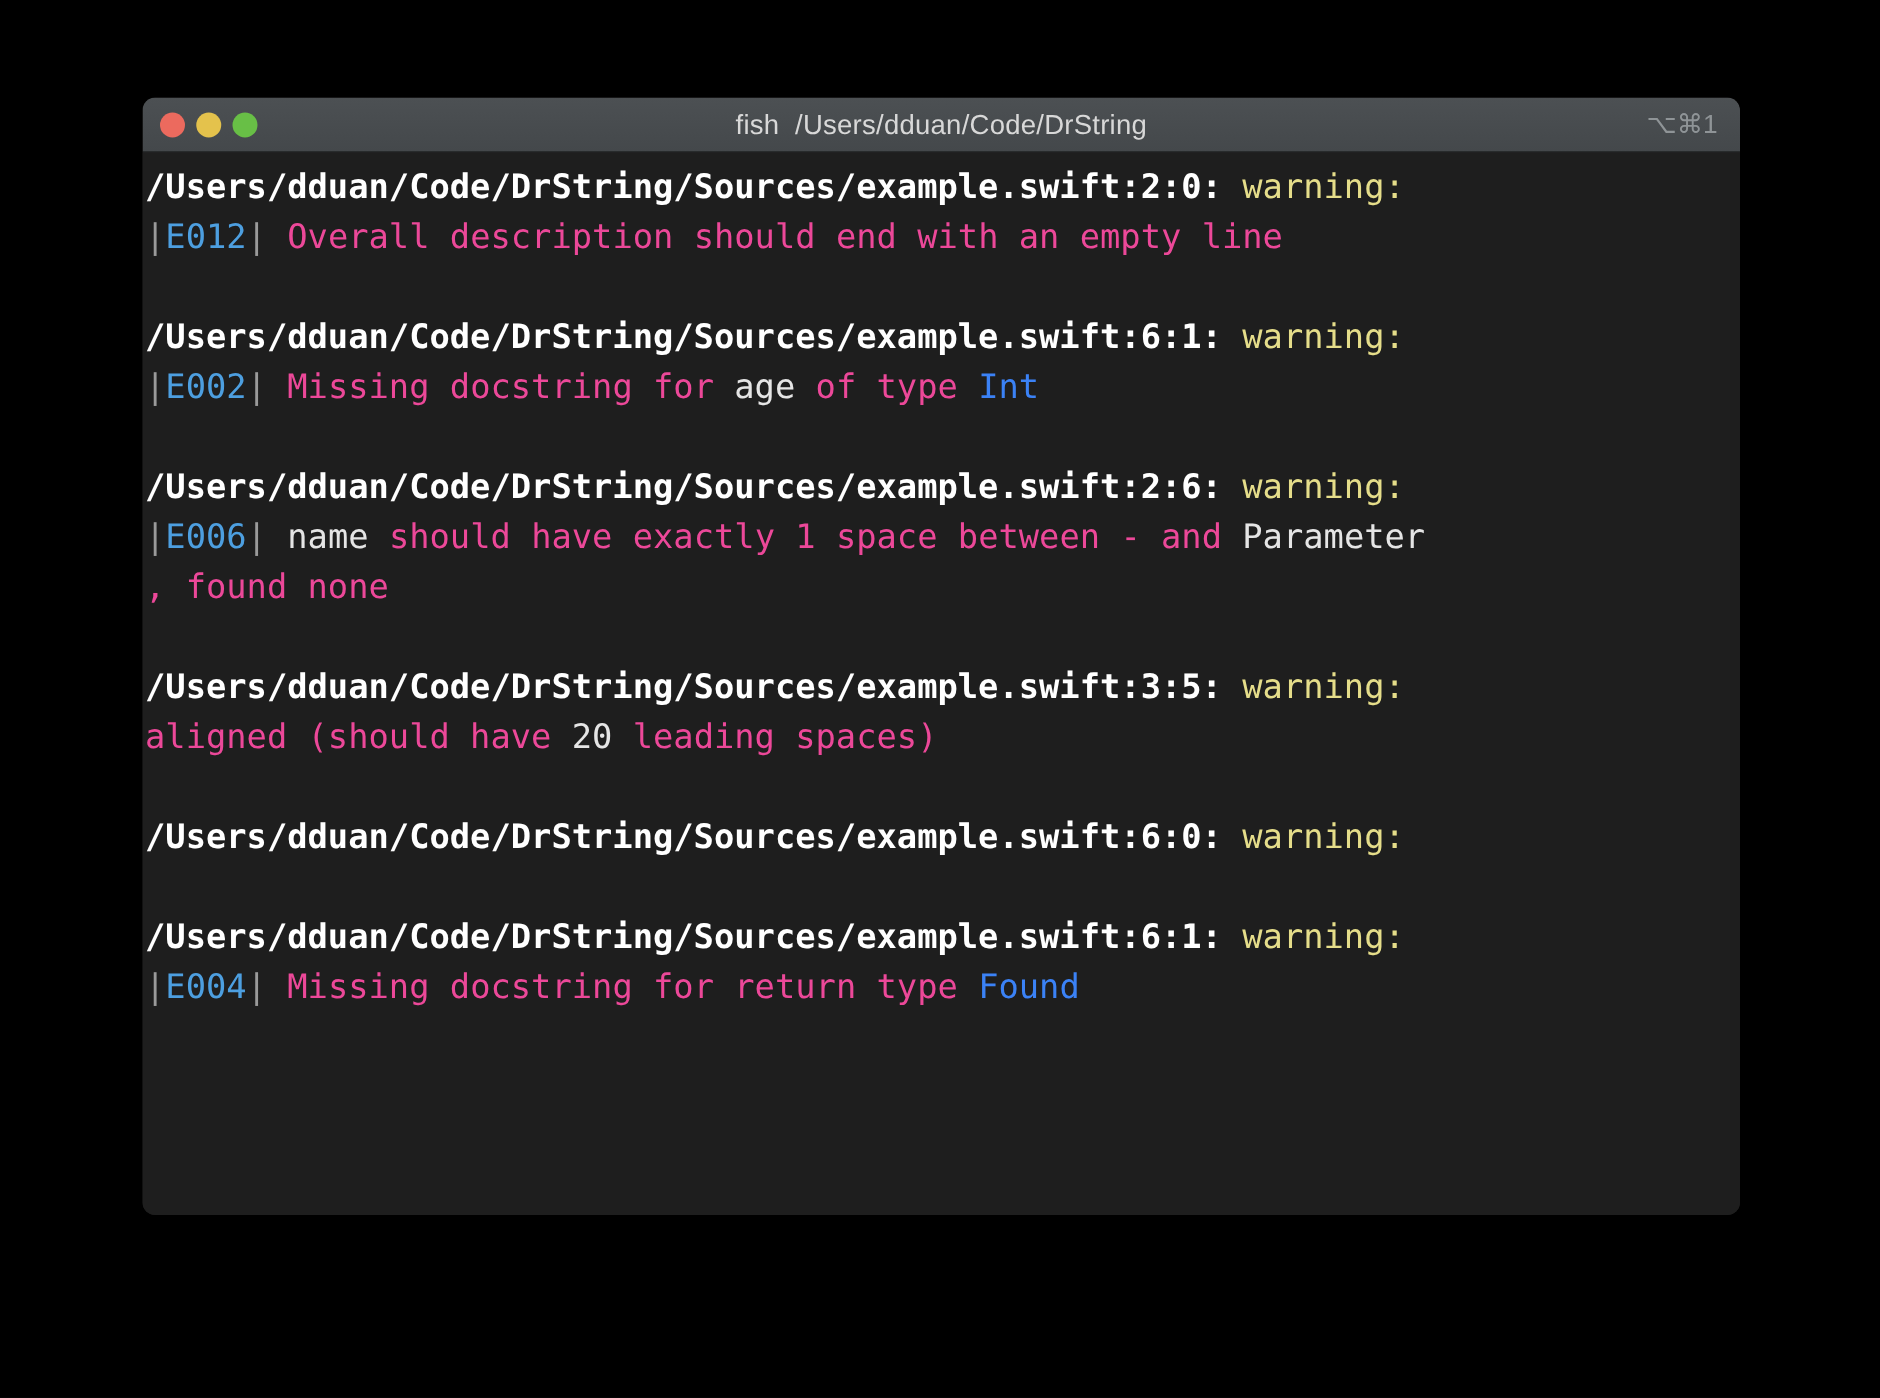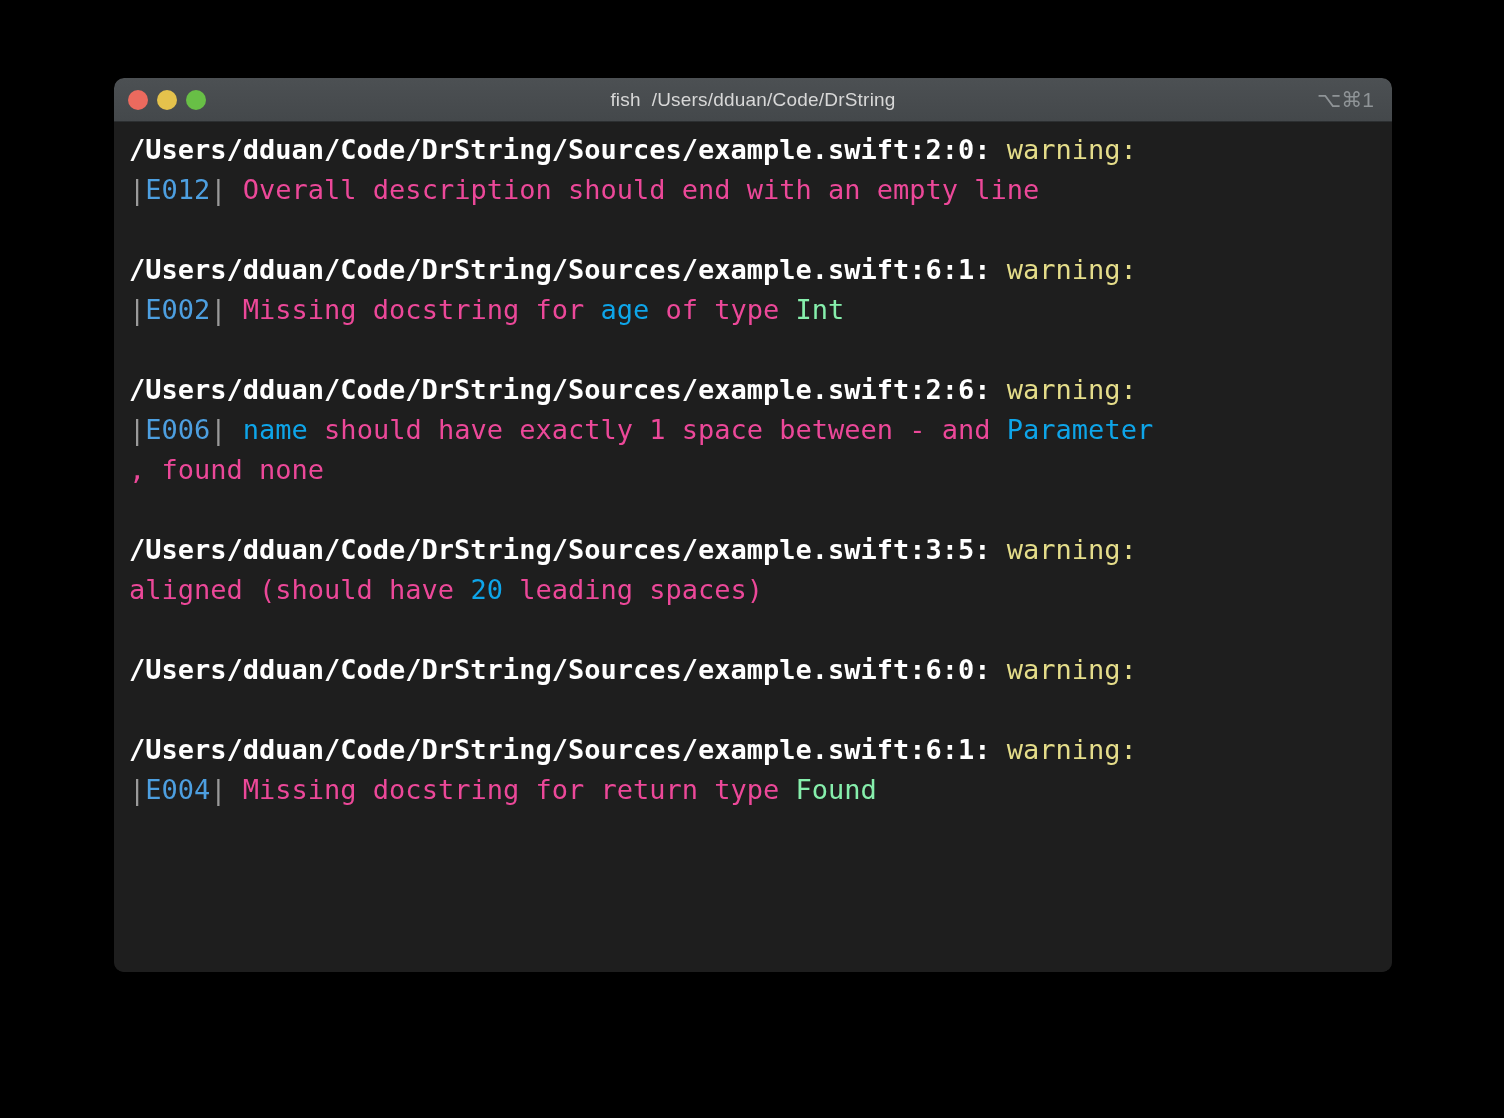--- a/index.html
+++ b/index.html
@@ -61,21 +61,21 @@
     display: block;
   }
   .light.close  { background: #ec6a5e; }
   .light.min    { background: #e4c24c; }
   .light.zoom   { background: #68bf46; }
 
   #window-title {
     width: 100%;
     text-align: center;
     font-family: "Liberation Sans", sans-serif;
-    font-size: 19px;
+    font-size: 22px;
     color: #d8d8d8;
     letter-spacing: 0.2px;
     white-space: pre;
     pointer-events: none;
   }
   #window-shortcut {
     position: absolute;
     right: 18px;
     top: 0;
     height: 43px;
@@ -95,35 +95,35 @@
     border-bottom-left-radius: 10px;
     border-bottom-right-radius: 10px;
     overflow: hidden;
   }
 
   .term-line {
     font-family: "DejaVu Sans Mono", monospace;
     font-size: 27px;
     line-height: 40px;
     white-space: pre;
-    padding-left: 15px;
+    padding-left: 2px;
     color: #c7c7c7;
   }
   .term-line.blank {
     height: 40px;
   }
 
   
   .c-path    { color: #ffffff; font-weight: bold; }
   .c-warning { color: #e5dd8a; }
   .c-code    { color: #4d9fe0; }
   .c-pipe    { color: #9a9a9a; }
   .c-text    { color: #ec4899; }
-  .c-green   { color: #0ea5e9; text-align: center; }
-  .c-cyan    { color: #86efac; }
+  .c-green   { color: #e5e5e5; text-align: center; }
+  .c-cyan    { color: #3b82f6; }
   .c-blue    { color: #3b9ddd; }
   .c-pink    { color: #f0407f; }
 </style>
 </head>
 <body>
 
 <div id="screen">
 
   <div id="terminal-window">
 

